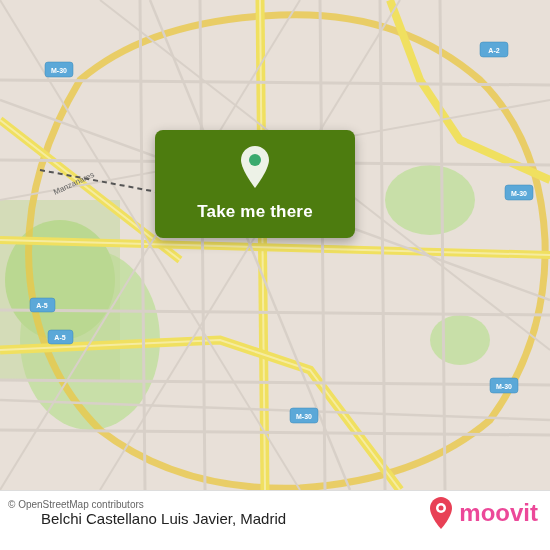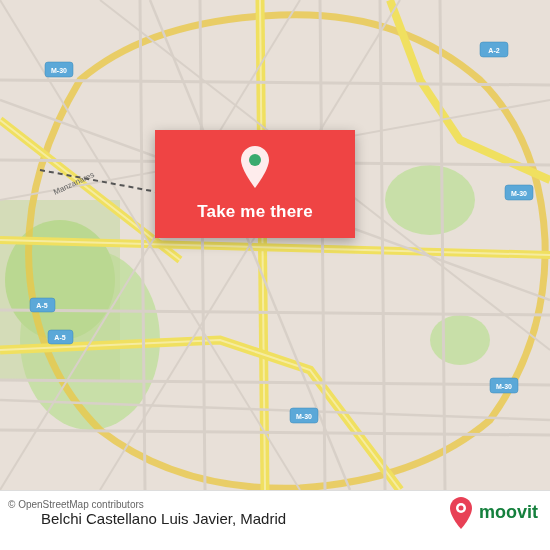--- a/index.html
+++ b/index.html
@@ -65,33 +65,33 @@
       align-items: center;
       gap: 4px;
     }
 
     #moovit-icon {
       width: 28px;
       height: 32px;
     }
 
     #moovit-text {
-      font-size: 18px;
+      font-size: 24px;
       font-weight: bold;
-      color: #15803d;
+      color: #ec4899;
     }
 
     
     #location-card {
       position: absolute;
       top: 130px;
       left: 155px;
       width: 200px;
-      background: #ef4444;
-      border-radius: 0;
+      background: #4d7c0f;
+      border-radius: 8px;
       display: flex;
       flex-direction: column;
       align-items: center;
       padding: 16px 20px 12px 20px;
       box-shadow: 0 4px 12px rgba(0,0,0,0.3);
     }
 
     #pin-icon {
       margin-bottom: 6px;
     }

